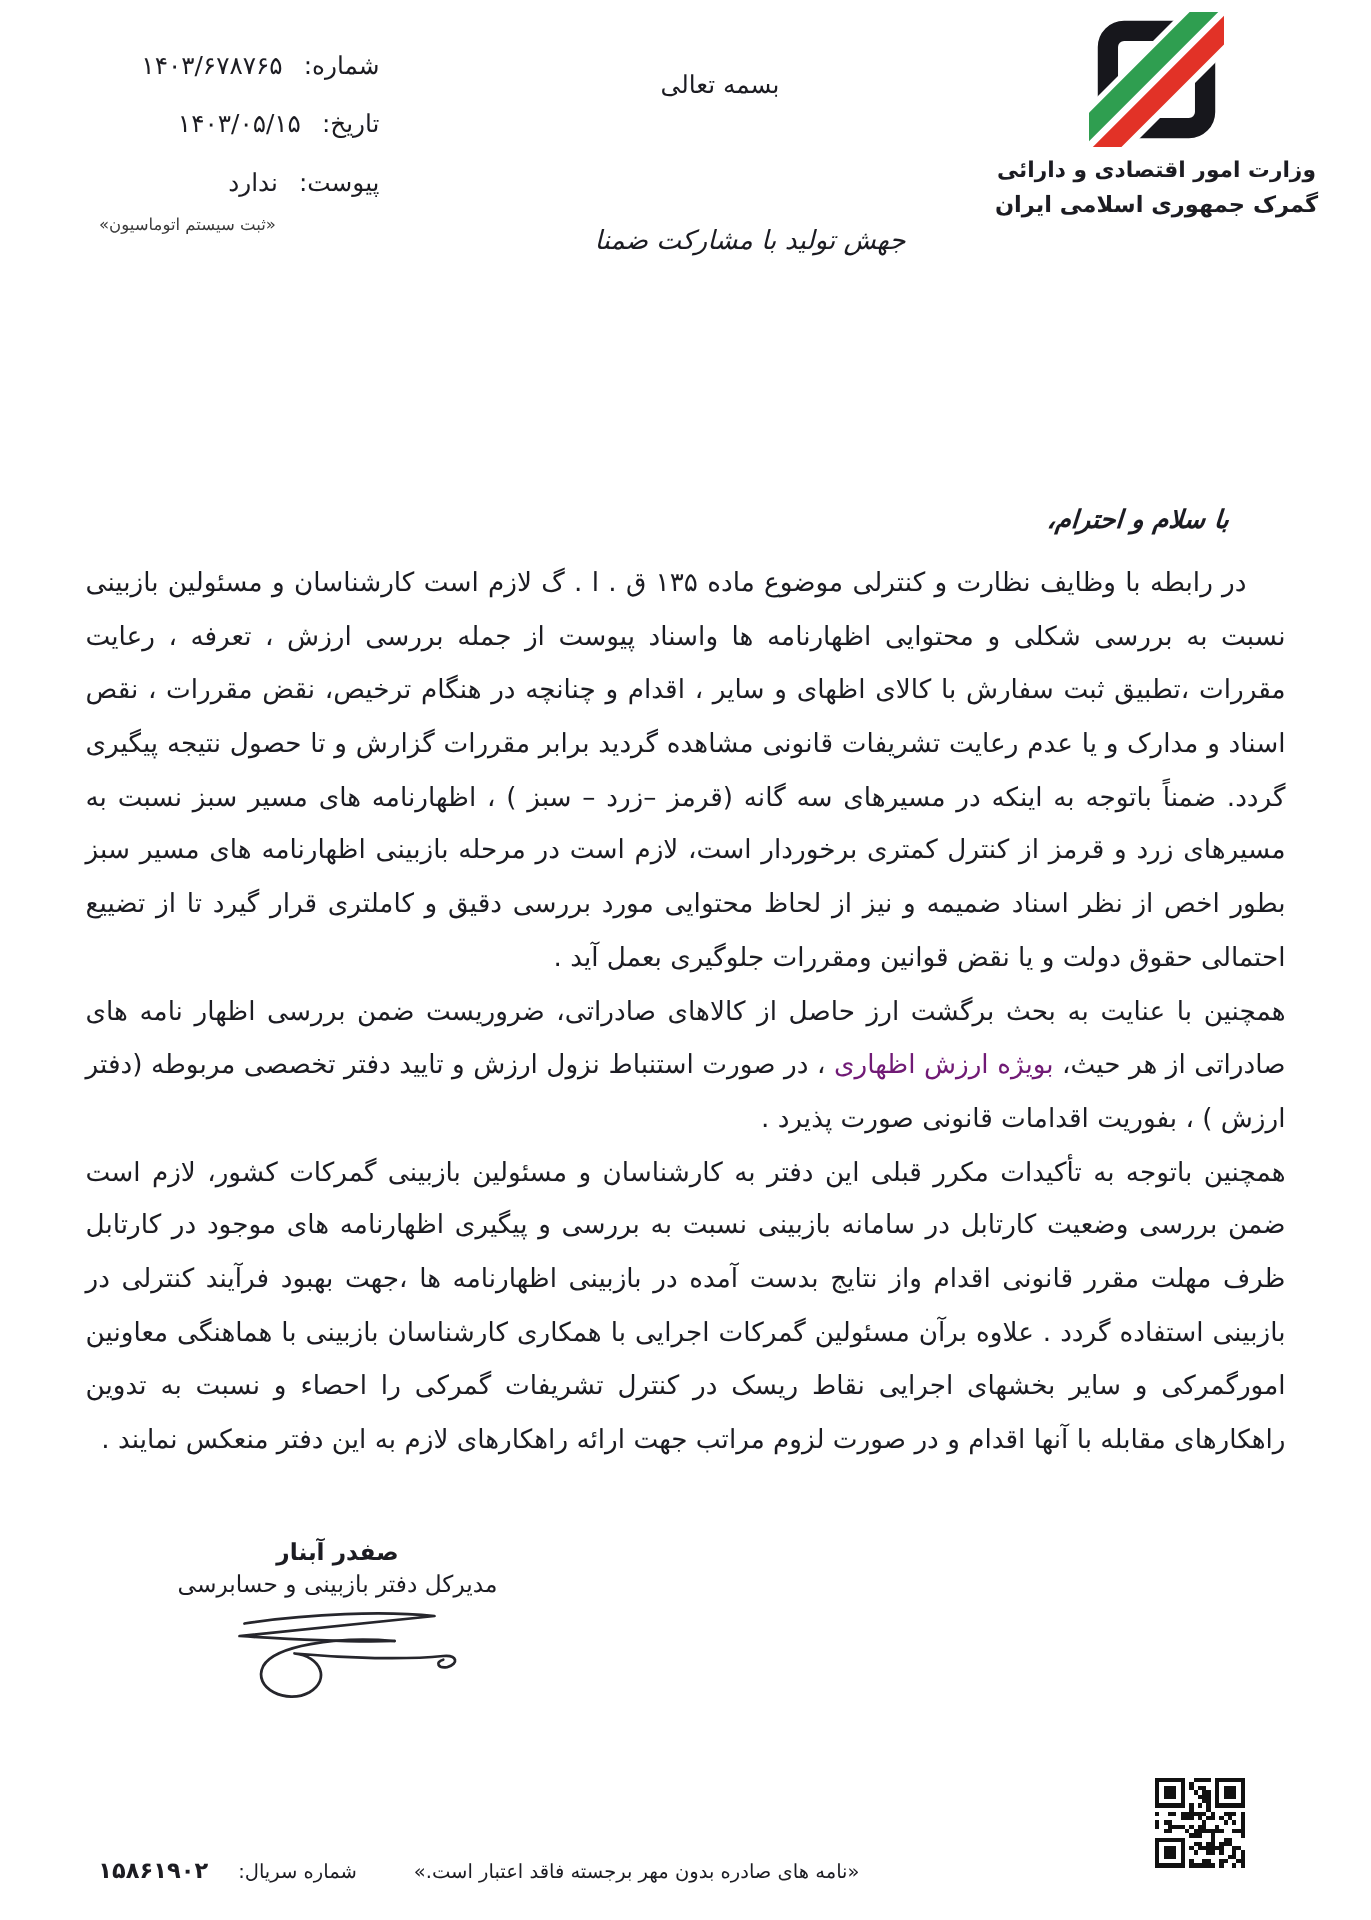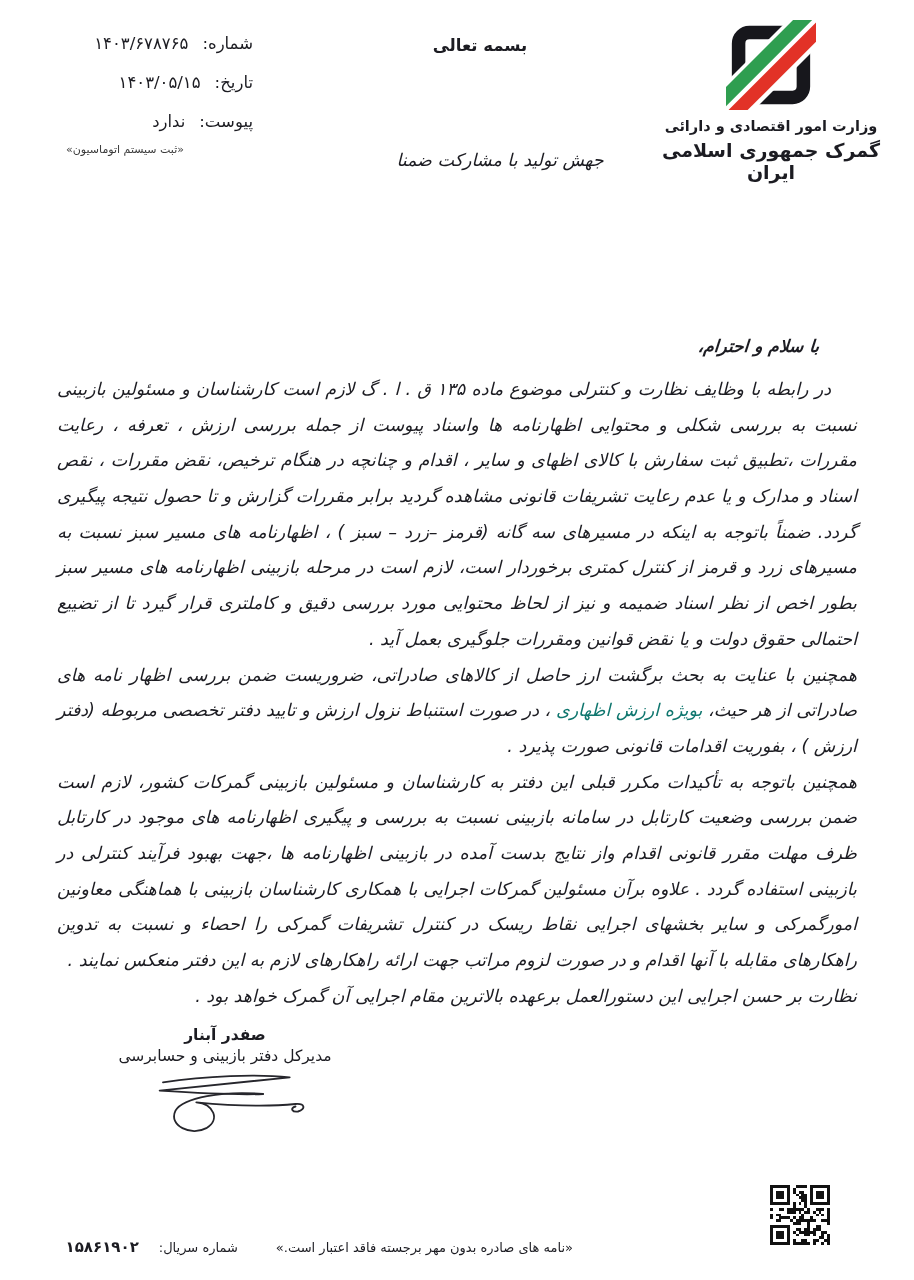--- a/index.html
+++ b/index.html
@@ -18,60 +18,60 @@
     position:absolute; left:38px; top:34px; width:215px;
     direction:rtl; display:flex; flex-direction:column; gap:20px;
     font-size:16.5px;
   }
   .meta-row { display:flex; justify-content:flex-start; gap:14px; white-space:nowrap; }
   .meta-row .val { font-weight:500; letter-spacing:.5px; }
   .automation-note { font-size:11px; color:#3a3a3a; padding-left:28px; text-align:left; margin-top:-8px; }
 
   
   .bismillah {
-    position:absolute; top:36px; left:340px; width:280px;
-    text-align:center; font-weight:bold; font-size:16.5px;
+    position:absolute; top:47px; left:340px; width:280px;
+    text-align:center; font-weight:normal; font-size:16.5px;
   }
   .slogan {
     position:absolute; top:150px; left:350px; width:300px;
     text-align:center; font-size:17.5px;
     font-family:"DejaVu Serif", serif; font-style:italic;
   }
 
   
   .org-block {
-    position:absolute; right:28px; top:20px; width:230px;
+    position:absolute; right:28px; top:8px; width:230px;
     text-align:center;
   }
   .org-block svg.logo { width:90px; height:90px; display:block; margin:0 auto 8px auto; }
   .ministry { font-weight:bold; font-size:14.5px; margin-bottom:5px; }
-  .organization { font-weight:bold; font-size:19px; }
+  .organization { font-weight:bold; font-size:15px; }
 
   
   .recipients {
     position:absolute; right:57px; top:220px;
     text-align:right; font-weight:bold; font-size:17.5px; line-height:31px;
   }
 
   
   .salutation {
     position:absolute; right:95px; top:336px;
     font-family:"DejaVu Serif", serif; font-style:italic;
     font-size:17px; font-weight:bold; transform:skewX(-4deg);
   }
 
   
   .body-text {
     position:absolute; right:57px; left:57px; top:372px;
     direction:rtl; text-align:justify;
-    font-size:17.5px; line-height:2.04;font-style:italic;
+    font-size:17.5px; line-height:2.04;
   }
   .body-text p { margin:0; }
   .body-text p.indent { text-indent:26px; }
-  .red { color:#0f766e; }
+  .red { color:#701a75; }
 
   
   .sig-block {
     position:absolute; left:100px; top:1026px; width:250px; text-align:center;
   }
   .sig-name { font-weight:bold; font-size:15.5px; }
   .sig-title { font-weight:normal; font-size:15.5px; margin-top:3px; }
   .sig-scribble { width:215px; height:75px; margin-top:4px; }
 
   
@@ -122,21 +122,20 @@
     <div class="organization">گمرک جمهوری اسلامی ایران</div>
   </div>
 
 
   <div class="salutation">با سلام و احترام،</div>
 
   <main class="body-text">
     <p class="indent">در رابطه با وظایف نظارت و کنترلی موضوع ماده ۱۳۵ ق . ا . گ لازم است کارشناسان و مسئولین بازبینی نسبت به بررسی شکلی و محتوایی اظهارنامه ها واسناد پیوست از جمله بررسی ارزش ، تعرفه ، رعایت مقررات ،تطبیق ثبت سفارش با کالای اظهای و سایر ، اقدام و چنانچه در هنگام ترخیص، نقض مقررات ، نقص اسناد و مدارک و یا عدم رعایت تشریفات قانونی مشاهده گردید برابر مقررات گزارش و تا حصول نتیجه پیگیری گردد. ضمناً باتوجه به اینکه در مسیرهای سه گانه (قرمز –زرد – سبز ) ، اظهارنامه های مسیر سبز نسبت به مسیرهای زرد و قرمز از کنترل کمتری برخوردار است، لازم است در مرحله بازبینی اظهارنامه های مسیر سبز بطور اخص از نظر اسناد ضمیمه و نیز از لحاظ محتوایی مورد بررسی دقیق و کاملتری قرار گیرد تا از تضییع احتمالی حقوق دولت و یا نقض قوانین ومقررات جلوگیری بعمل آید .</p>
     <p><span>همچنین با عنایت به بحث برگشت ارز حاصل از کالاهای صادراتی، ضروریست ضمن بررسی اظهار نامه های صادراتی از هر حیث، </span><span class="red">بویژه ارزش اظهاری</span><span> ، در صورت استنباط نزول ارزش و تایید دفتر تخصصی مربوطه (دفتر ارزش ) ، بفوریت اقدامات قانونی صورت پذیرد .</span></p>
     <p>همچنین باتوجه به تأکیدات مکرر قبلی این دفتر به کارشناسان و مسئولین بازبینی گمرکات کشور، لازم است ضمن بررسی وضعیت کارتابل در سامانه بازبینی نسبت به بررسی و پیگیری اظهارنامه های موجود در کارتابل ظرف مهلت مقرر قانونی اقدام واز نتایج بدست آمده در بازبینی اظهارنامه ها ،جهت بهبود فرآیند کنترلی در بازبینی استفاده گردد . علاوه برآن مسئولین گمرکات اجرایی با همکاری کارشناسان بازبینی با هماهنگی معاونین امورگمرکی و سایر بخشهای اجرایی نقاط ریسک در کنترل تشریفات گمرکی را احصاء و نسبت به تدوین راهکارهای مقابله با آنها اقدام و در صورت لزوم مراتب جهت ارائه راهکارهای لازم به این دفتر منعکس نمایند .</p>
-    <p>نظارت بر حسن اجرایی این دستورالعمل برعهده بالاترین مقام اجرایی آن گمرک خواهد بود .</p>
   </main>
 
   <div class="sig-block">
     <div class="sig-name">صفدر آبنار</div>
     <div class="sig-title">مدیرکل دفتر بازبینی و حسابرسی</div>
     <svg class="sig-scribble" viewBox="0 0 230 90" aria-hidden="true">
       <g fill="none" stroke="#26262c" stroke-width="2.2" stroke-linecap="round" stroke-linejoin="round">
         <path d="M40,16 C92,8 152,6 192,10 L36,26 C82,29 132,31 160,30"></path>
         <path d="M160,30 C112,26 64,34 55,50 C46,68 74,81 92,71 C109,61 101,42 80,40 C122,44 170,45 199,42 C210,41 212,48 202,51 C195,52 192,47 199,45"></path>
       </g>

